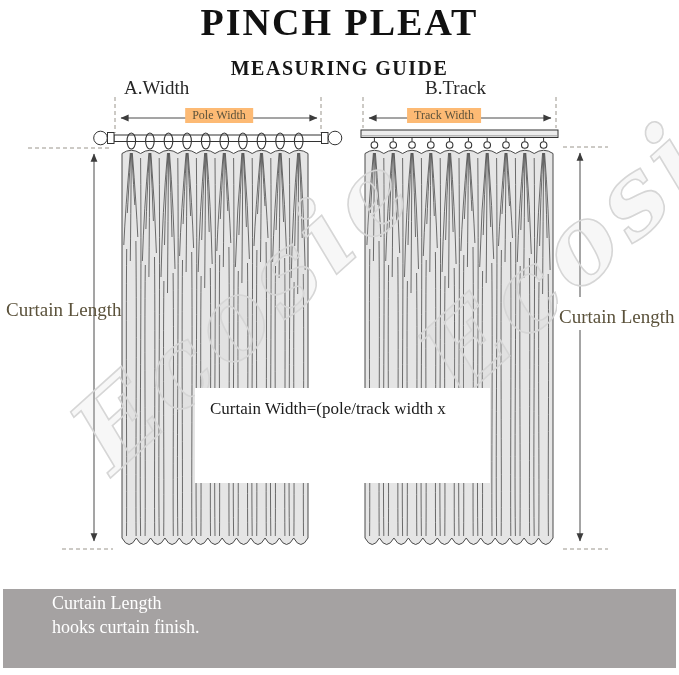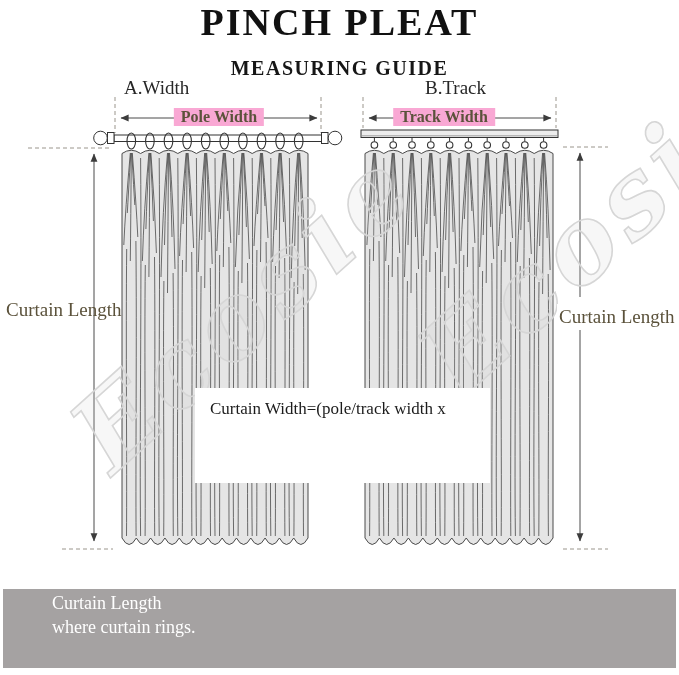--- a/index.html
+++ b/index.html
@@ -24,22 +24,22 @@
     z-index:3;
   }
   .panel-label{
     font-size:19px;color:#272727;z-index:3;
   }
   #label-a{left:124px;top:77px;}
   #label-b{left:377px;top:77px;margin-left:48px;}
 
   .width-label{
     top:108px;transform:translateX(-50%);
-    font-size:16px;color:var(--label_accent);
-    background:#f9a8d4;padding:0 7px;z-index:3;font-weight:bold;
+    font-size:12px;color:var(--label_accent);
+    background:#fdba74;padding:0 7px;z-index:3;
   }
   #pole-width-label{left:219px;}
   #track-width-label{left:444px;}
 
   .length-label{
     font-size:19px;color:var(--label_accent);z-index:3;
   }
   #curtain-length-left{left:6px;top:299px;}
   #curtain-length-right{left:557px;top:304px;background:#ffffff;padding:2px 2px;}
 
@@ -328,16 +328,16 @@
 
   <div class="txt length-label" id="curtain-length-left">Curtain Length</div>
   <div class="txt length-label" id="curtain-length-right">Curtain Length</div>
 
   <div class="formula-box">
     <div class="fline">Curtain Width=(pole/track width x</div>
   </div>
 
   <div class="footer">
     <div class="fl">Curtain Length</div>
-    <div class="fl">where curtain rings.</div>
+    <div class="fl">hooks curtain finish.</div>
   </div>
 
 </div>
 
 </body></html>

